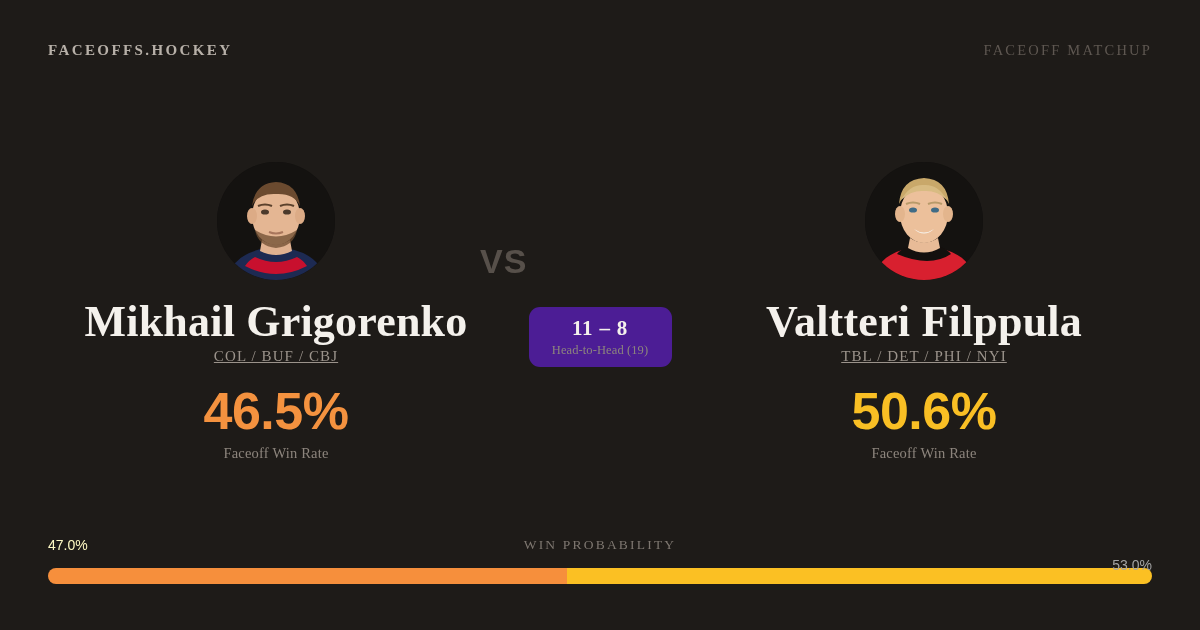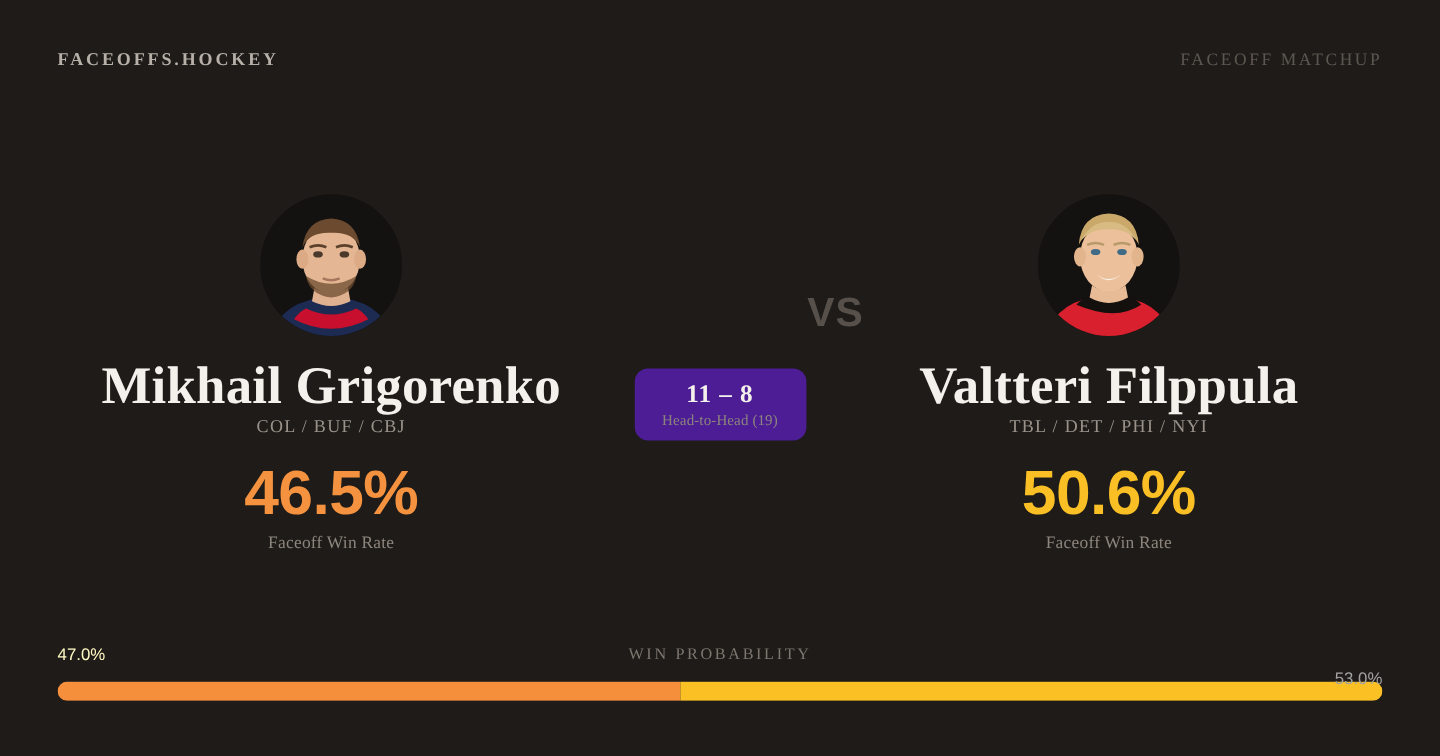--- a/index.html
+++ b/index.html
@@ -89,20 +89,21 @@
     line-height: 36px;
     color: #f4f1ec;
     letter-spacing: 0.2px;
   }
   .player-teams {
     margin-top: 8px;
     font-family: "Liberation Serif", serif;
     font-size: 15px;
     letter-spacing: 1.1px;
     color: #9b938b;
+    text-decoration: underline;
   }
   .player-pct {
     margin-top: 18px;
     font-family: "Liberation Sans", sans-serif;
     font-weight: bold;
     font-size: 52px;
     line-height: 56px;
     letter-spacing: -0.5px;
   }
   .pct-left  { color: #f4923f; }
@@ -115,21 +116,21 @@
     letter-spacing: 0.2px;
   }
 
   
   .center {
     position: absolute;
     left: 480px;
     top: 0;
     width: 240px;
     height: 400px;
-    text-align: right;
+    text-align: left;
   }
   .vs {
     margin-top: 142px;
     font-family: "Liberation Sans", sans-serif;
     font-weight: bold;
     font-size: 34px;
     letter-spacing: 1px;
     color: #57504a;
   }
   .h2h-badge {

